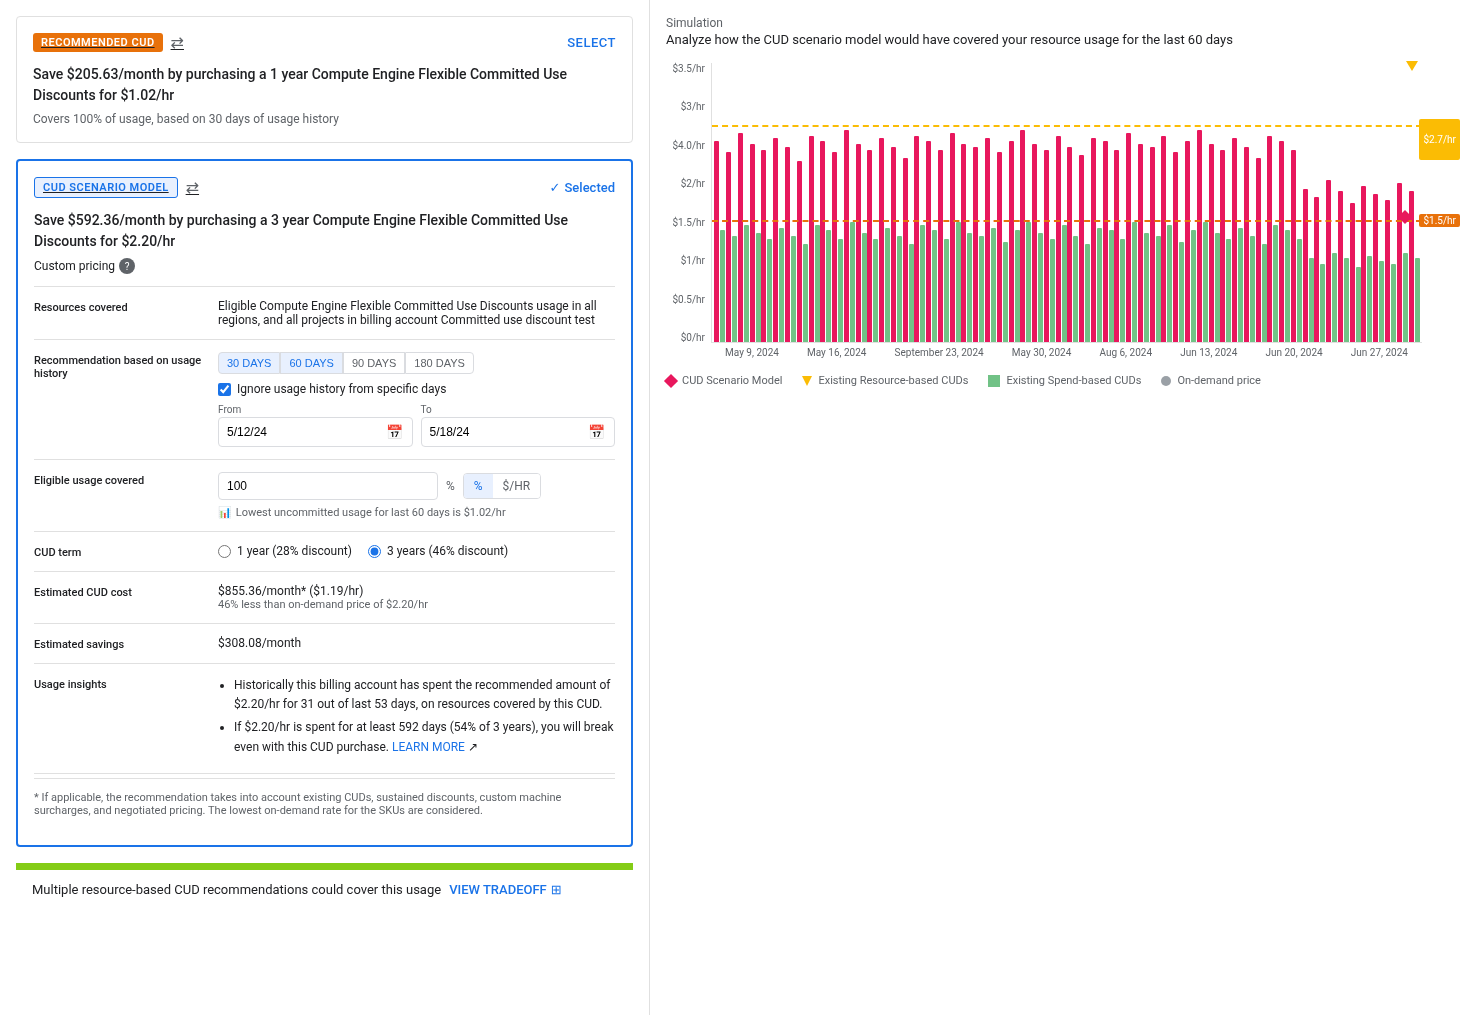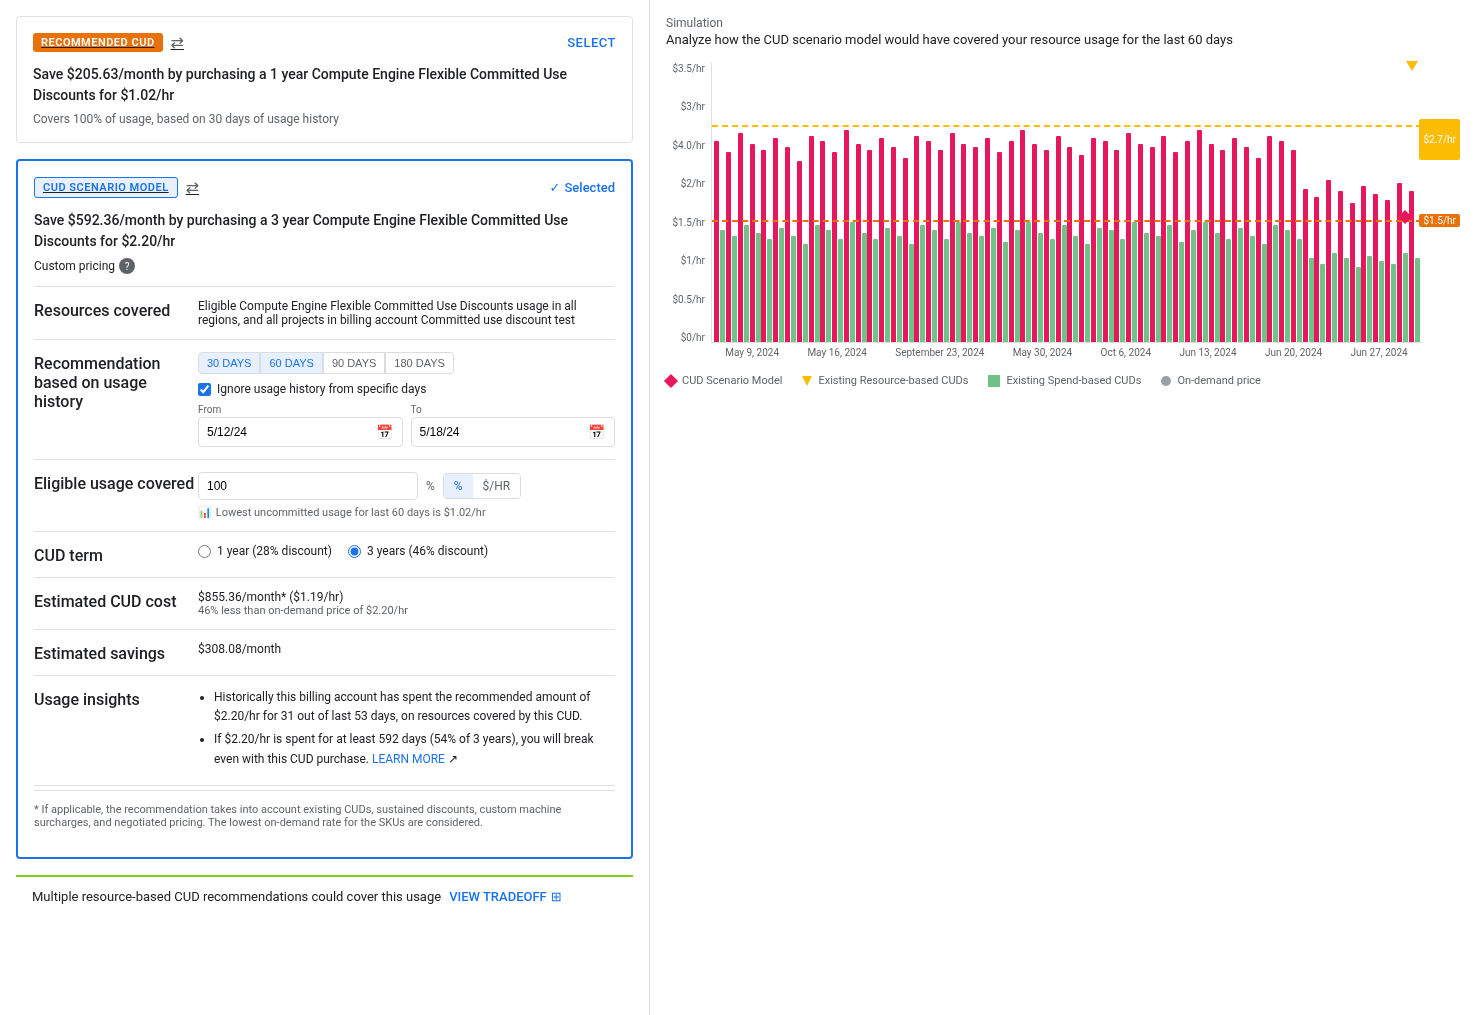--- a/index.html
+++ b/index.html
@@ -20,21 +20,21 @@
 
     
     .scenario-card { border: 2px solid #1a73e8; border-radius: 4px; padding: 16px; margin-bottom: 16px; }
     .scenario-badge { background: #e8f0fe; color: #1a73e8; font-size: 11px; font-weight: 600; padding: 3px 8px; border-radius: 3px; display: inline-block; letter-spacing: 0.5px; border: 1px solid #1a73e8; }
     .selected-badge { display: flex; align-items: center; gap: 4px; color: #1a73e8; font-size: 13px; font-weight: 500; }
     .checkmark { color: #1a73e8; }
 
     
     .details-table { width: 100%; margin-top: 12px; border-top: 1px solid #e0e0e0; }
     .detail-row { display: flex; padding: 12px 0; border-bottom: 1px solid #e0e0e0; align-items: flex-start; }
-    .detail-label { width: 164px; font-size: 16px; font-weight: 500; color: #202124; flex-shrink: 0; padding-top: 2px; }
+    .detail-label { width: 184px; font-size: 11px; font-weight: 500; color: #202124; flex-shrink: 0; padding-top: 2px; }
     .detail-value { flex: 1; font-size: 12px; color: #202124; }
 
     
     .day-buttons { display: flex; gap: 0; margin-bottom: 8px; }
     .day-btn { padding: 4px 8px; font-size: 11px; border: 1px solid #dadce0; cursor: pointer; background: #fff; color: #1a73e8; font-weight: 500; }
     .day-btn:first-child { border-radius: 4px 0 0 4px; }
     .day-btn:last-child { border-radius: 0 4px 4px 0; }
     .day-btn.active { background: #e8f0fe; color: #1a73e8; }
     .day-btn.inactive { color: #5f6368; }
 
@@ -71,21 +71,21 @@
 
     
     .bullet-list { list-style: disc; padding-left: 16px; }
     .bullet-list li { font-size: 12px; line-height: 1.6; color: #202124; margin-bottom: 4px; }
     .learn-more { color: #1a73e8; text-decoration: none; }
 
     
     .footnote { font-size: 11px; color: #5f6368; padding: 12px 0; border-top: 1px solid #e0e0e0; margin-top: 4px; }
 
     
-    .bottom-bar { border-top: 2px solid #84cc16; padding: 12px 16px; display: flex; align-items: flex-end; gap: 8px; font-size: 13px; color: #202124; }
+    .bottom-bar { border-top: 7px solid #84cc16; padding: 12px 16px; display: flex; align-items: flex-end; gap: 8px; font-size: 13px; color: #202124; }
     .view-tradeoff { color: #1a73e8; font-weight: 500; cursor: pointer; display: flex; align-items: center; gap: 4px; }
 
     
     .simulation-title { font-size: 12px; color: #5f6368; margin-bottom: 2px; }
     .simulation-desc { font-size: 13px; color: #202124; margin-bottom: 16px; }
 
     
     .chart-container { position: relative; width: 100%; height: 320px; }
 
     
@@ -520,21 +520,21 @@
           <div style="position:absolute; bottom:97%; right:4px; width:0; height:0; border-left:6px solid transparent; border-right:6px solid transparent; border-top:10px solid #fbbc04;"></div>
         </div>
         <div style="width:44px;"></div>
       </div>
 
       <div style="display:flex; justify-content:space-around; padding-left:45px; padding-right:44px; margin-top:4px;">
         <span style="font-size:10px; color:#5f6368;">May 9, 2024</span>
         <span style="font-size:10px; color:#5f6368;">May 16, 2024</span>
         <span style="font-size:10px; color:#5f6368;">September 23, 2024</span>
         <span style="font-size:10px; color:#5f6368;">May 30, 2024</span>
-        <span style="font-size:10px; color:#5f6368;">Oct 6, 2024</span>
+        <span style="font-size:10px; color:#5f6368;">Aug 6, 2024</span>
         <span style="font-size:10px; color:#5f6368;">Jun 13, 2024</span>
         <span style="font-size:10px; color:#5f6368;">Jun 20, 2024</span>
         <span style="font-size:10px; color:#5f6368;">Jun 27, 2024</span>
       </div>
 
       <div class="legend">
         <div class="legend-item">
           <div style="width:10px;height:10px;background:#e8175d;transform:rotate(45deg);"></div>
           <span>CUD Scenario Model</span>
         </div>

